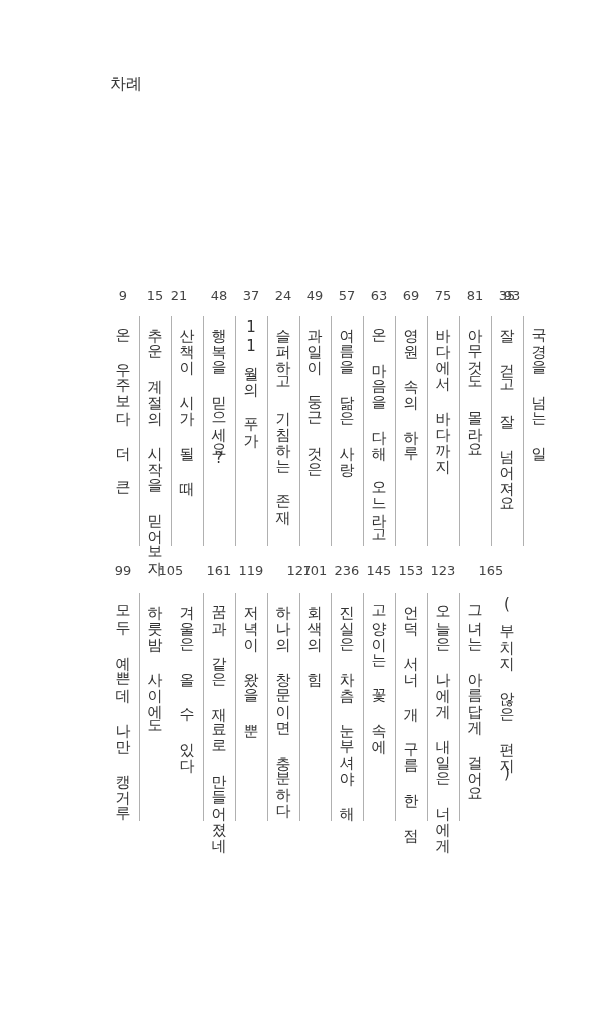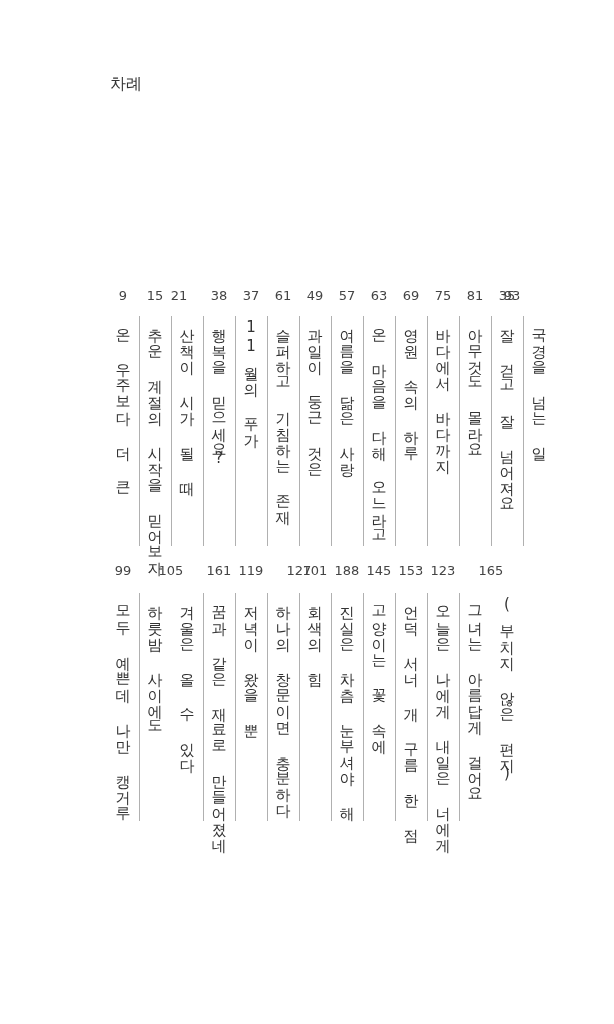--- a/index.html
+++ b/index.html
@@ -46,29 +46,29 @@
   <div class="divider" style="left:139px"></div>
 
   <div class="num" style="left:139px">15</div>
   <div class="col" style="left:139px">추운 계절의 시작을 믿어보자</div>
   <div class="divider" style="left:171px"></div>
 
   <div class="num" style="left:163px">21</div>
   <div class="col" style="left:171px">산책이 시가 될 때</div>
   <div class="divider" style="left:203px"></div>
 
-  <div class="num" style="left:203px">38</div>
+  <div class="num" style="left:203px">48</div>
   <div class="col" style="left:203px">행복을 믿으세요?</div>
   <div class="divider" style="left:235px"></div>
 
   <div class="num" style="left:235px">37</div>
   <div class="col" style="left:235px">11월의 푸가</div>
   <div class="divider" style="left:267px"></div>
 
-  <div class="num" style="left:267px">61</div>
+  <div class="num" style="left:267px">24</div>
   <div class="col" style="left:267px">슬퍼하고 기침하는 존재</div>
   <div class="divider" style="left:299px"></div>
 
   <div class="num" style="left:299px">49</div>
   <div class="col" style="left:299px">과일이 둥근 것은</div>
   <div class="divider" style="left:331px"></div>
 
   <div class="num" style="left:331px">57</div>
   <div class="col" style="left:331px">여름을 닮은 사랑</div>
   <div class="divider" style="left:363px"></div>
@@ -116,21 +116,21 @@
   <div class="divider" style="left:267px"></div>
 
   <div class="num" style="left:283px">127</div>
   <div class="col" style="left:267px">하나의 창문이면 충분하다</div>
   <div class="divider" style="left:299px"></div>
 
   <div class="num" style="left:299px">101</div>
   <div class="col" style="left:299px">회색의 힘</div>
   <div class="divider" style="left:331px"></div>
 
-  <div class="num" style="left:331px">188</div>
+  <div class="num" style="left:331px">236</div>
   <div class="col" style="left:331px">진실은 차츰 눈부셔야 해</div>
   <div class="divider" style="left:363px"></div>
 
   <div class="num" style="left:363px">145</div>
   <div class="col" style="left:363px">고양이는 꽃 속에</div>
   <div class="divider" style="left:395px"></div>
 
   <div class="num" style="left:395px">153</div>
   <div class="col" style="left:395px">언덕 서너 개 구름 한 점</div>
   <div class="divider" style="left:427px"></div>

